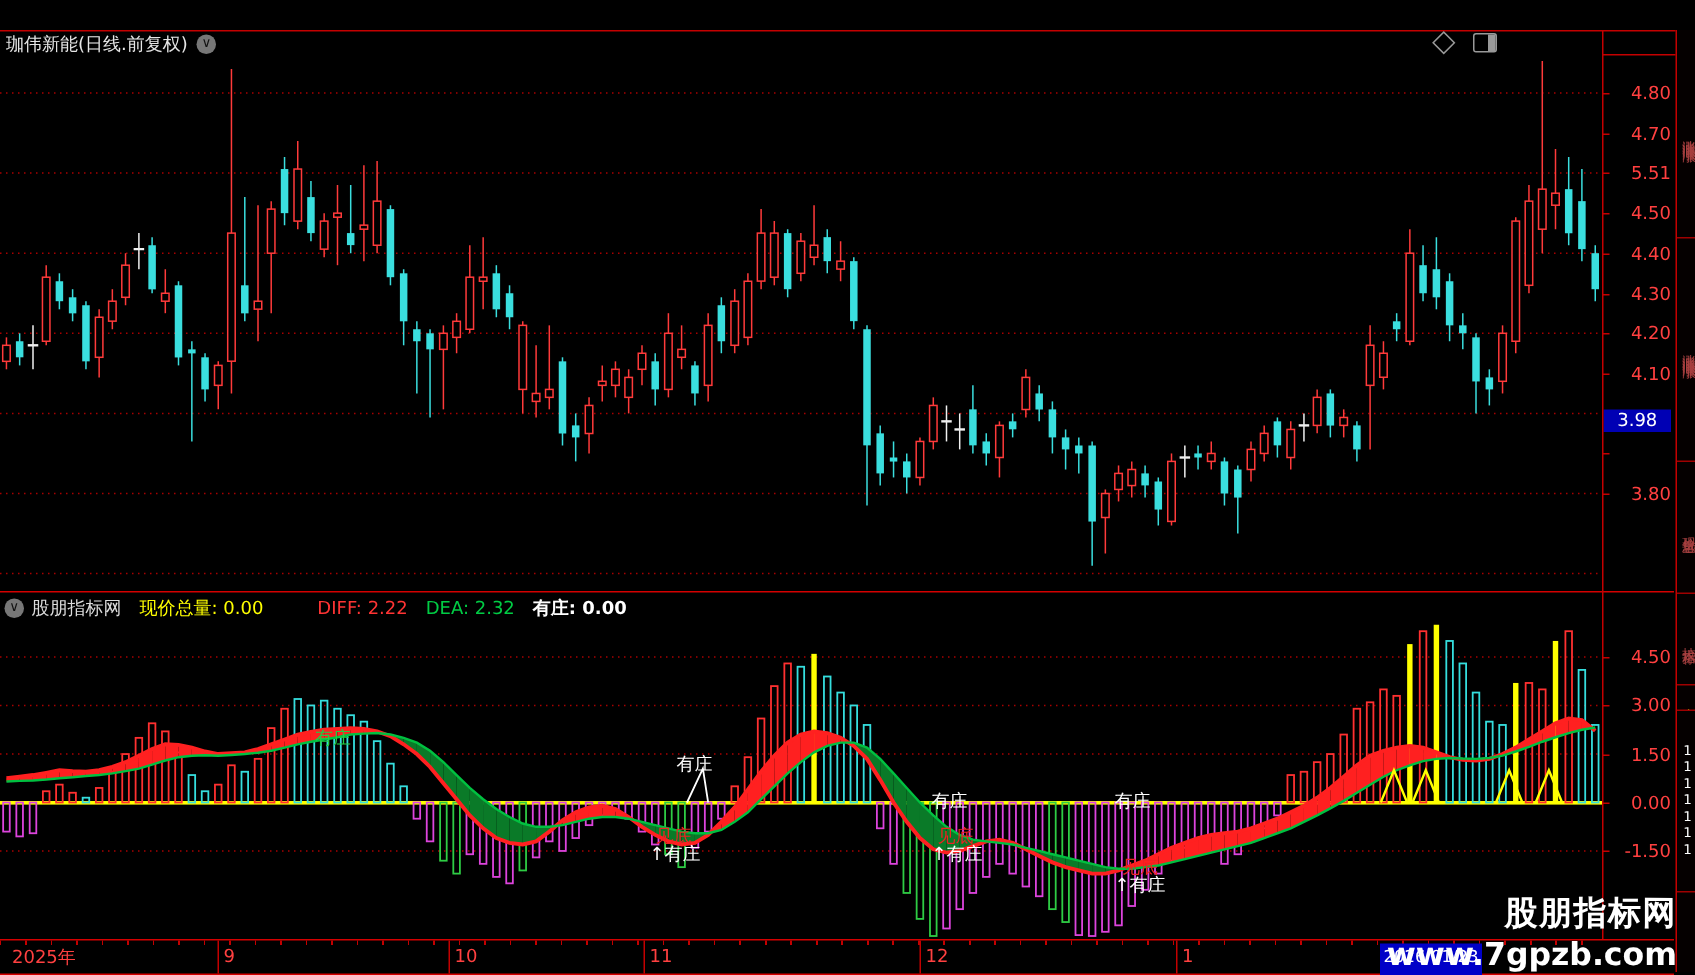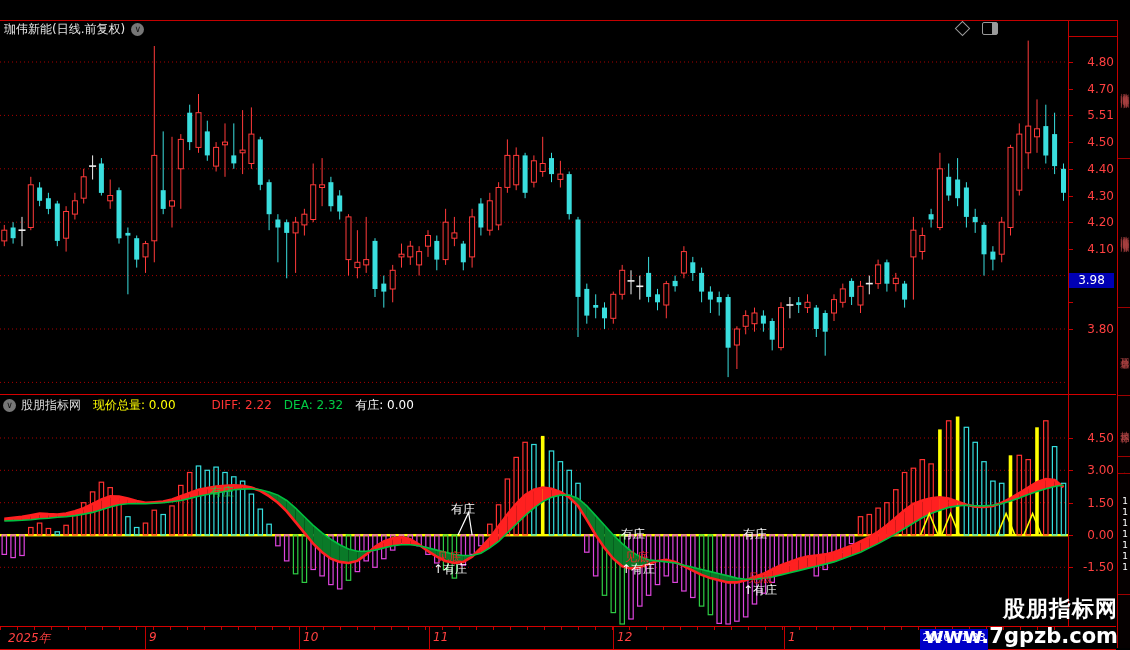--- a/index.html
+++ b/index.html
@@ -40,21 +40,21 @@
   .ind-src{color:#dcdcdc;margin-left:5px;}
   .ind-field{margin-left:12px;white-space:nowrap;}
   
   .anno{position:absolute;font-size:12px;white-space:nowrap;}
   
   .time-axis{position:absolute;left:0;top:626px;width:1116px;height:22px;
              border-top:1px solid #d40000;border-bottom:1px solid #d40000;background:#000;}
   .time-ticks{position:absolute;left:0;top:0;width:1068px;height:3px;
               background:repeating-linear-gradient(to right,#c40000 0 1px,transparent 1px 17px);}
   .month-sep{position:absolute;top:0;width:1px;height:22px;background:#c40000;}
-  .time-label{position:absolute;top:3px;color:#ff4040;font-size:12px;font-style:italic;}
+  .time-label{position:absolute;top:3px;color:#ff4040;font-size:12px;}
   .date-tag{position:absolute;top:2px;left:920px;width:68px;height:33px;background:#0000c8;
             color:#fff;font-size:11px;text-align:center;line-height:17px;}
   
   .vline{position:absolute;width:1px;background:#c40000;}
   .hline{position:absolute;height:1px;background:#c40000;}
   
   .side-strip{position:absolute;left:1117px;top:20px;width:13px;height:628px;background:#050000;
               border-left:1px solid #c40000;border-right:1px solid #c40000;}
   .strip-sec{width:100%;border-bottom:1px solid #a00000;overflow:hidden;
              writing-mode:vertical-rl;text-orientation:upright;
@@ -354,21 +354,21 @@
       <span class="axis-label" style="left:1126px;top:295px">3.90</span>
       <div class="tick" style="left:1068px;top:302px"></div>
       <span class="axis-label" style="left:1070px;top:322px">3.80</span>
       <div class="tick" style="left:1068px;top:329px"></div>
       <div class="price-tag" style="top:273px">3.98</div>
     </div>
 
   <div class="ind-header">
     <span class="chev-circle">∨</span>
     <span class="ind-src">股朋指标网</span>
-    <span id="ind-fields"><span class="ind-field" style="color: rgb(255, 255, 0);">现价总量: 0.00</span><span class="ind-field" style="color: rgb(255, 52, 52); padding-left: 24px;">DIFF: 2.22</span><span class="ind-field" style="color: rgb(0, 204, 68);">DEA: 2.32</span><span class="ind-field" style="color: rgb(255, 255, 255);">有庄: 0.00</span></span>
+    <span id="ind-fields"><span class="ind-field" style="color: rgb(255, 255, 0);">现价总量: 0.00</span><span class="ind-field" style="color: rgb(255, 52, 52); padding-left: 24px;">DIFF: 2.22</span><span class="ind-field" style="color: rgb(0, 204, 68);">DEA: 2.32</span><span class="ind-field" style="color: rgb(255, 255, 255); font-weight: bold;">有庄: 0.00</span></span>
   </div>
 
   <div id="ind-chart"><svg xmlns="http://www.w3.org/2000/svg" width="1068" height="210">
         <line x1="0" y1="23.0" x2="1068" y2="23.0" stroke="#a80000" stroke-width="1" stroke-dasharray="1 3"></line>
         <line x1="0" y1="55.3" x2="1068" y2="55.3" stroke="#a80000" stroke-width="1" stroke-dasharray="1 3"></line>
         <line x1="0" y1="87.7" x2="1068" y2="87.7" stroke="#a80000" stroke-width="1" stroke-dasharray="1 3"></line>
         <line x1="0" y1="152.3" x2="1068" y2="152.3" stroke="#a80000" stroke-width="1" stroke-dasharray="1 3"></line>
         <rect x="0" y="119" width="1068" height="2.4" fill="#ffff00"></rect>
         <rect x="2.1" y="120.0" width="4.4" height="19.4" fill="none" stroke="#dd44dd" stroke-width="1.2"></rect>
         <rect x="10.9" y="120.0" width="4.4" height="22.6" fill="none" stroke="#dd44dd" stroke-width="1.2"></rect>

